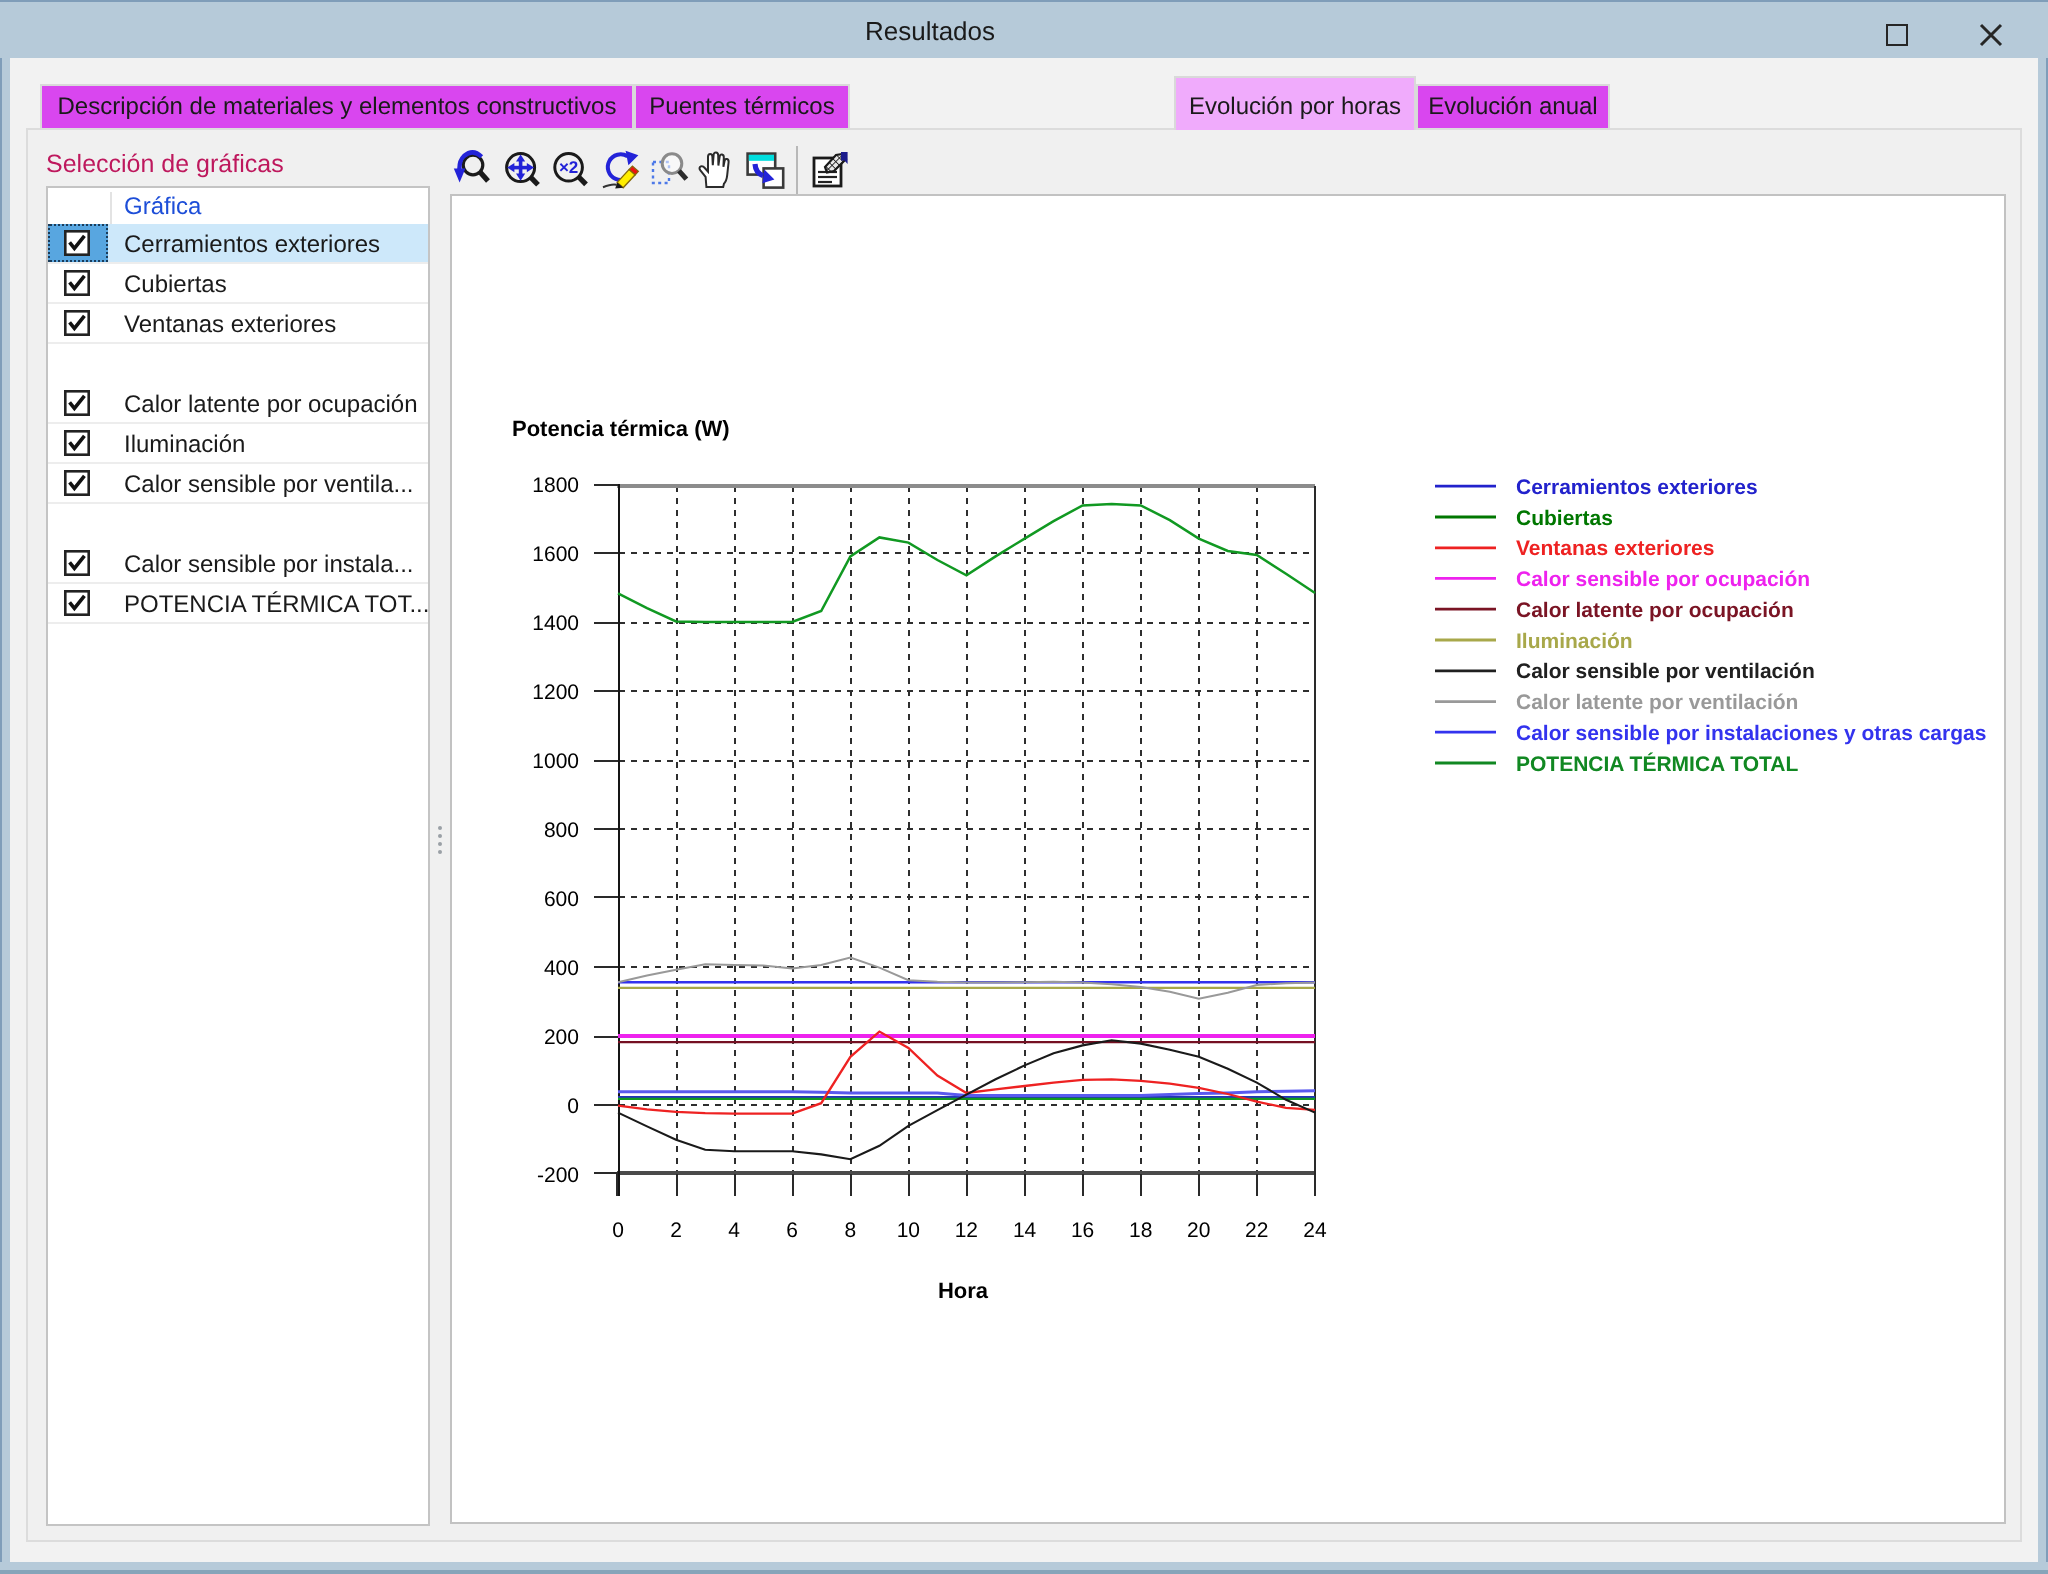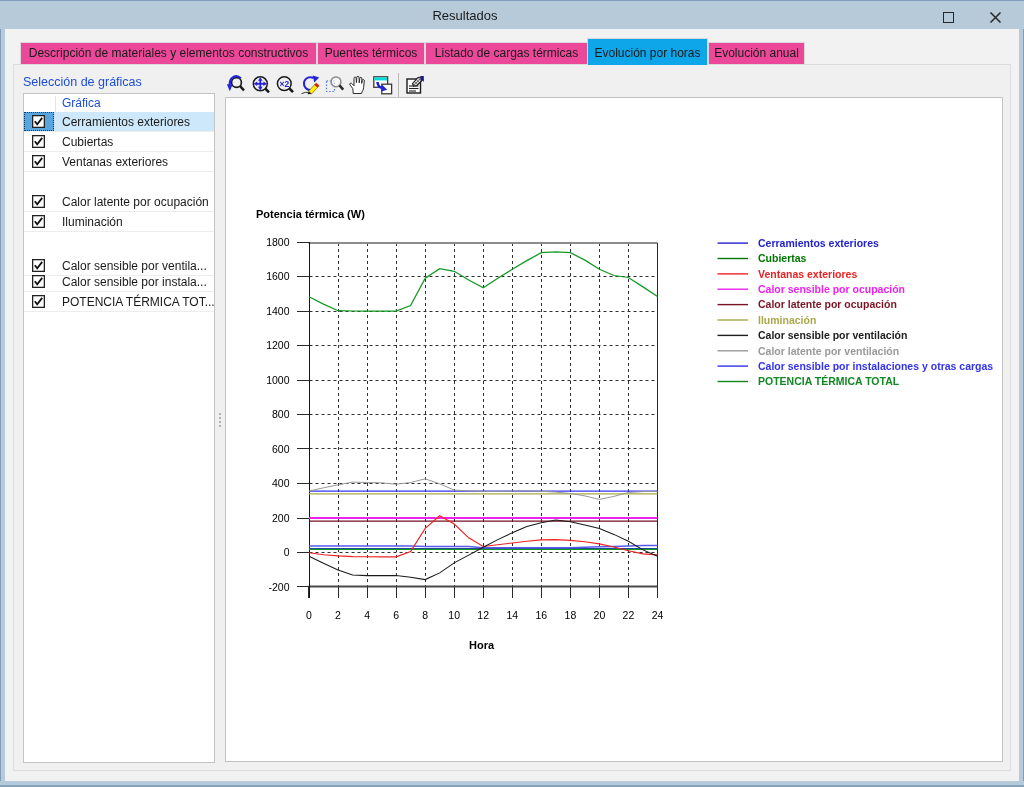--- a/index.html
+++ b/index.html
@@ -6,23 +6,23 @@
   body{width:1024px;height:787px;overflow:hidden;font-family:"Liberation Sans",sans-serif;}
   .win{position:absolute;left:0;top:0;width:1024px;height:787px;background:#f2f2f2;box-sizing:border-box;}
   .titlebar{position:absolute;left:0;top:0;width:1024px;height:29px;background:#b6cad9;border-top:1px solid #7f9db9;box-sizing:border-box;}
   .title{position:absolute;left:0;top:0;width:930px;text-align:center;font-size:13px;color:#1a1a1a;line-height:29px;}
   .btnmax{position:absolute;left:943px;top:12px;width:9px;height:9px;border:1.4px solid #262626;}
   .btnclose{position:absolute;left:989px;top:11px;width:13px;height:13px;}
   .edgeL{position:absolute;left:0;top:29px;width:5px;height:758px;background:#b6cad9;border-left:1px solid #7f9db9;box-sizing:border-box;}
   .edgeR{position:absolute;left:1019px;top:29px;width:5px;height:758px;background:#b6cad9;border-right:1px solid #7f9db9;box-sizing:border-box;}
   .edgeB{position:absolute;left:0;top:781px;width:1024px;height:6px;background:#b6cad9;border-bottom:2px solid #86a4b9;box-sizing:border-box;}
   .page{position:absolute;left:13px;top:64px;width:998px;height:707px;background:#f0f0f0;border:1px solid #dcdcdc;box-sizing:border-box;}
-  .tab{position:absolute;box-sizing:border-box;background:#ec4899;border:1px solid #d9d9d9;border-bottom:none;font-size:12px;color:#1a1a1a;text-align:center;}
-  .tab.on{background:#0ea5e9;z-index:5;}
-  .lbl{position:absolute;font-size:12.5px;color:#1d4ed8;}
+  .tab{position:absolute;box-sizing:border-box;background:#d946ef;border:1px solid #d9d9d9;border-bottom:none;font-size:12px;color:#1a1a1a;text-align:center;}
+  .tab.on{background:#f0abfc;z-index:5;}
+  .lbl{position:absolute;font-size:12.5px;color:#be185d;}
   .listbox{position:absolute;left:23px;top:93px;width:192px;height:670px;background:#fff;border:1px solid #c4c4c4;box-sizing:border-box;}
   .lhead{position:absolute;left:0;top:0;width:100%;height:18px;border-bottom:1px solid #e3e3e3;}
   .lhead .vdiv{position:absolute;left:31px;top:2px;width:1px;height:16px;background:#e3e3e3;}
   .lhead .t{position:absolute;left:38px;top:2px;font-size:12px;color:#1d4ed8;}
   .row{position:absolute;left:0;width:100%;height:20px;border-bottom:1px solid #ededed;box-sizing:border-box;}
   .row .t{position:absolute;left:38px;top:3px;font-size:12px;color:#1a1a1a;white-space:nowrap;}
   .cb{position:absolute;width:13px;height:13px;}
   .row.sel{background:#cde8fa;}
   .selcell{position:absolute;left:0;top:0;width:30px;height:19px;background:#58a6e0;outline:1px dotted #1a3c5a;outline-offset:-1px;}
   .split{position:absolute;left:219px;width:2px;height:2px;background:#9aa0a6;border-radius:1px;}
@@ -40,21 +40,20 @@
   <svg class="btnclose" viewBox="0 0 13 13">
       <path d="M1.5 1.5 L11.5 11.5 M11.5 1.5 L1.5 11.5" stroke="#262626" stroke-width="1.5"></path>
     </svg>
   <div class="edgeL"></div>
     <div class="edgeR"></div>
     <div class="edgeB"></div>
   <div class="page"></div>
 
   <div class="tab" style="left:20px;top:42px;width:297px;height:22px;line-height:21px;">Descripción de materiales y elementos constructivos</div>
   <div class="tab" style="left:317px;top:42px;width:108px;height:22px;line-height:21px;">Puentes térmicos</div>
-  <div class="tab" style="left:425px;top:42px;width:163px;height:22px;line-height:21px;">Listado de cargas térmicas</div>
   <div class="tab on" style="left:587px;top:38px;width:121px;height:27px;line-height:28px;">Evolución por horas</div>
   <div class="tab" style="left:708px;top:42px;width:97px;height:22px;line-height:21px;">Evolución anual</div>
 
   <div class="lbl" style="left:23px;top:75px;">Selección de gráficas</div>
 
   <div class="listbox">
     <div class="lhead">
         <div class="vdiv"></div>
         <div class="t">Gráfica</div>
       </div>
@@ -87,21 +86,21 @@
         </svg>
         <div class="t">Calor latente por ocupación</div>
       </div>
     <div class="row" style="top:118px;">
         <svg class="cb" style="left:8px;top:3px;" viewBox="0 0 13 13">
           <rect x="0.5" y="0.5" width="12" height="12" fill="#fff" stroke="#222" stroke-width="1.6"></rect>
           <path d="M2.8 6.2 L5.2 9.2 L10.2 2.9" fill="none" stroke="#111" stroke-width="1.8"></path>
         </svg>
         <div class="t">Iluminación</div>
       </div>
-    <div class="row" style="top:138px;margin-top:24px;">
+    <div class="row" style="top:138px;">
         <svg class="cb" style="left:8px;top:3px;" viewBox="0 0 13 13">
           <rect x="0.5" y="0.5" width="12" height="12" fill="#fff" stroke="#222" stroke-width="1.6"></rect>
           <path d="M2.8 6.2 L5.2 9.2 L10.2 2.9" fill="none" stroke="#111" stroke-width="1.8"></path>
         </svg>
         <div class="t">Calor sensible por ventila...</div>
       </div>
     <div class="row" style="top:178px;">
         <svg class="cb" style="left:8px;top:3px;" viewBox="0 0 13 13">
           <rect x="0.5" y="0.5" width="12" height="12" fill="#fff" stroke="#222" stroke-width="1.6"></rect>
           <path d="M2.8 6.2 L5.2 9.2 L10.2 2.9" fill="none" stroke="#111" stroke-width="1.8"></path>

